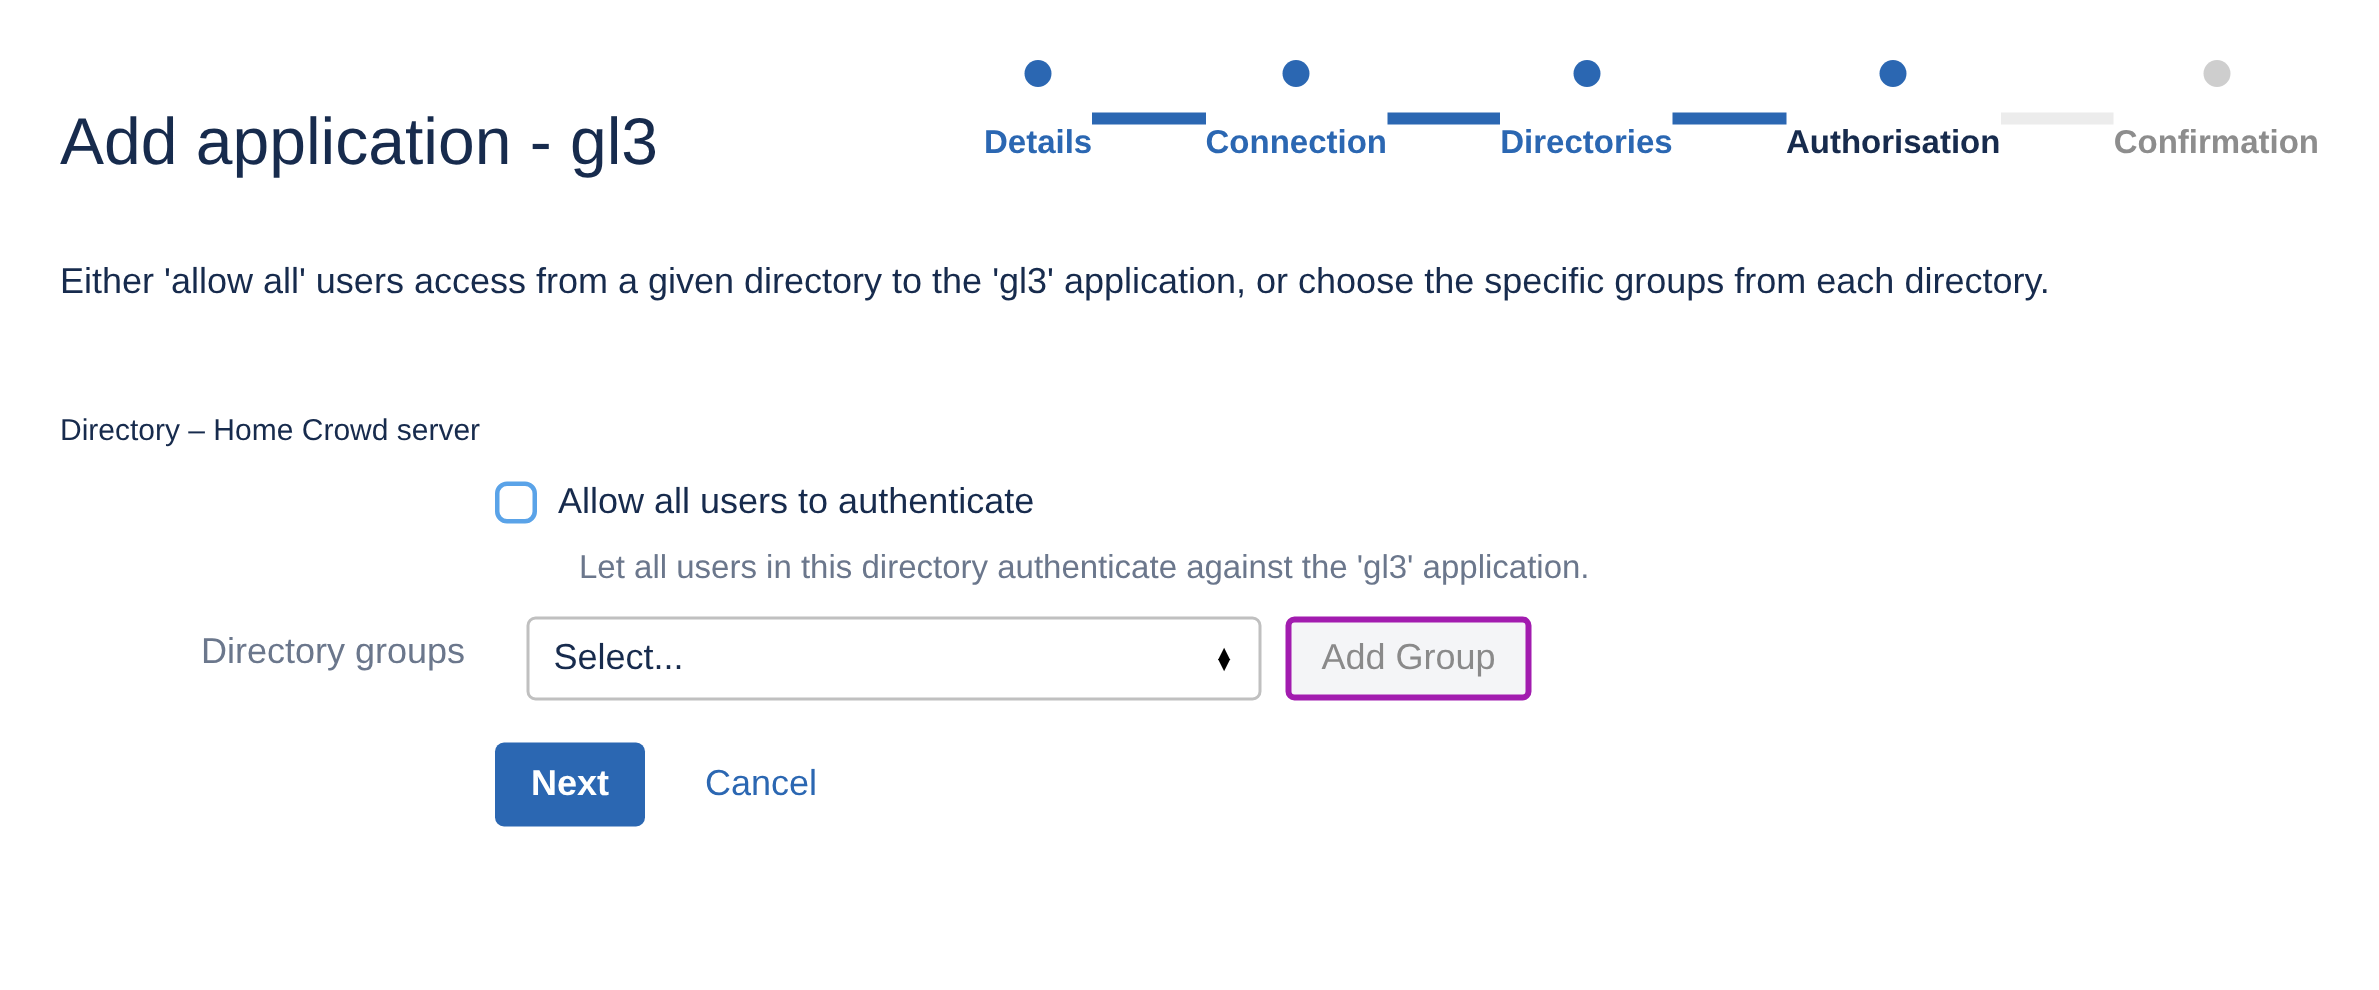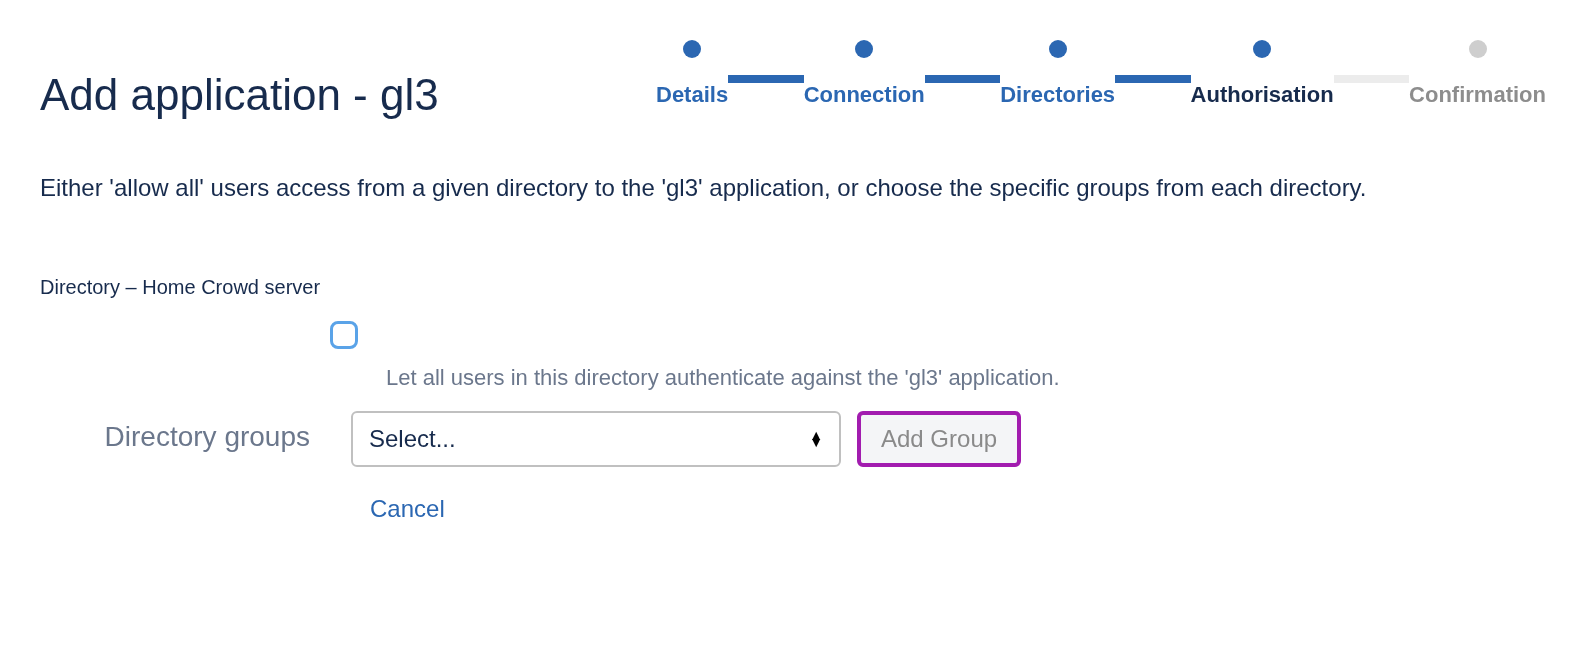--- a/index.html
+++ b/index.html
@@ -87,21 +87,21 @@
     }
     .form-row {
       display: flex;
       align-items: flex-start;
       margin-bottom: 20px;
     }
     .form-label {
       width: 290px;
       text-align: right;
       padding-right: 20px;
-      font-size: 28px;
+      font-size: 24px;
       color: #6B778C;
       padding-top: 10px;
     }
     .form-control {
       flex: 1;
     }
     .checkbox-row {
       display: flex;
       align-items: center;
       gap: 14px;
@@ -225,20 +225,21 @@
 
 <p class="intro-text">Either 'allow all' users access from a given directory to the 'gl3' application, or choose the specific groups from each directory.</p>
 
 <h2 class="section-heading">Directory – Home Crowd server</h2>
 
 <div class="form-row">
   <div class="form-label"></div>
   <div class="form-control">
     <div class="checkbox-row">
       <div class="checkbox"></div>
+      <span class="checkbox-label">Allow all users to authenticate</span>
     </div>
     <div class="helper-text">Let all users in this directory authenticate against the 'gl3' application.</div>
   </div>
 </div>
 
 <div class="form-row">
   <div class="form-label">Directory groups</div>
   <div class="form-control">
     <div class="select-wrap">
       <div class="select-box">
@@ -247,14 +248,15 @@
           <span>▲</span>
           <span>▼</span>
         </span>
       </div>
       <button class="btn btn-secondary">Add Group</button>
     </div>
   </div>
 </div>
 
 <div class="actions">
+  <button class="btn btn-primary">Next</button>
   <button class="btn-link">Cancel</button>
 </div>
 
 </body></html>

